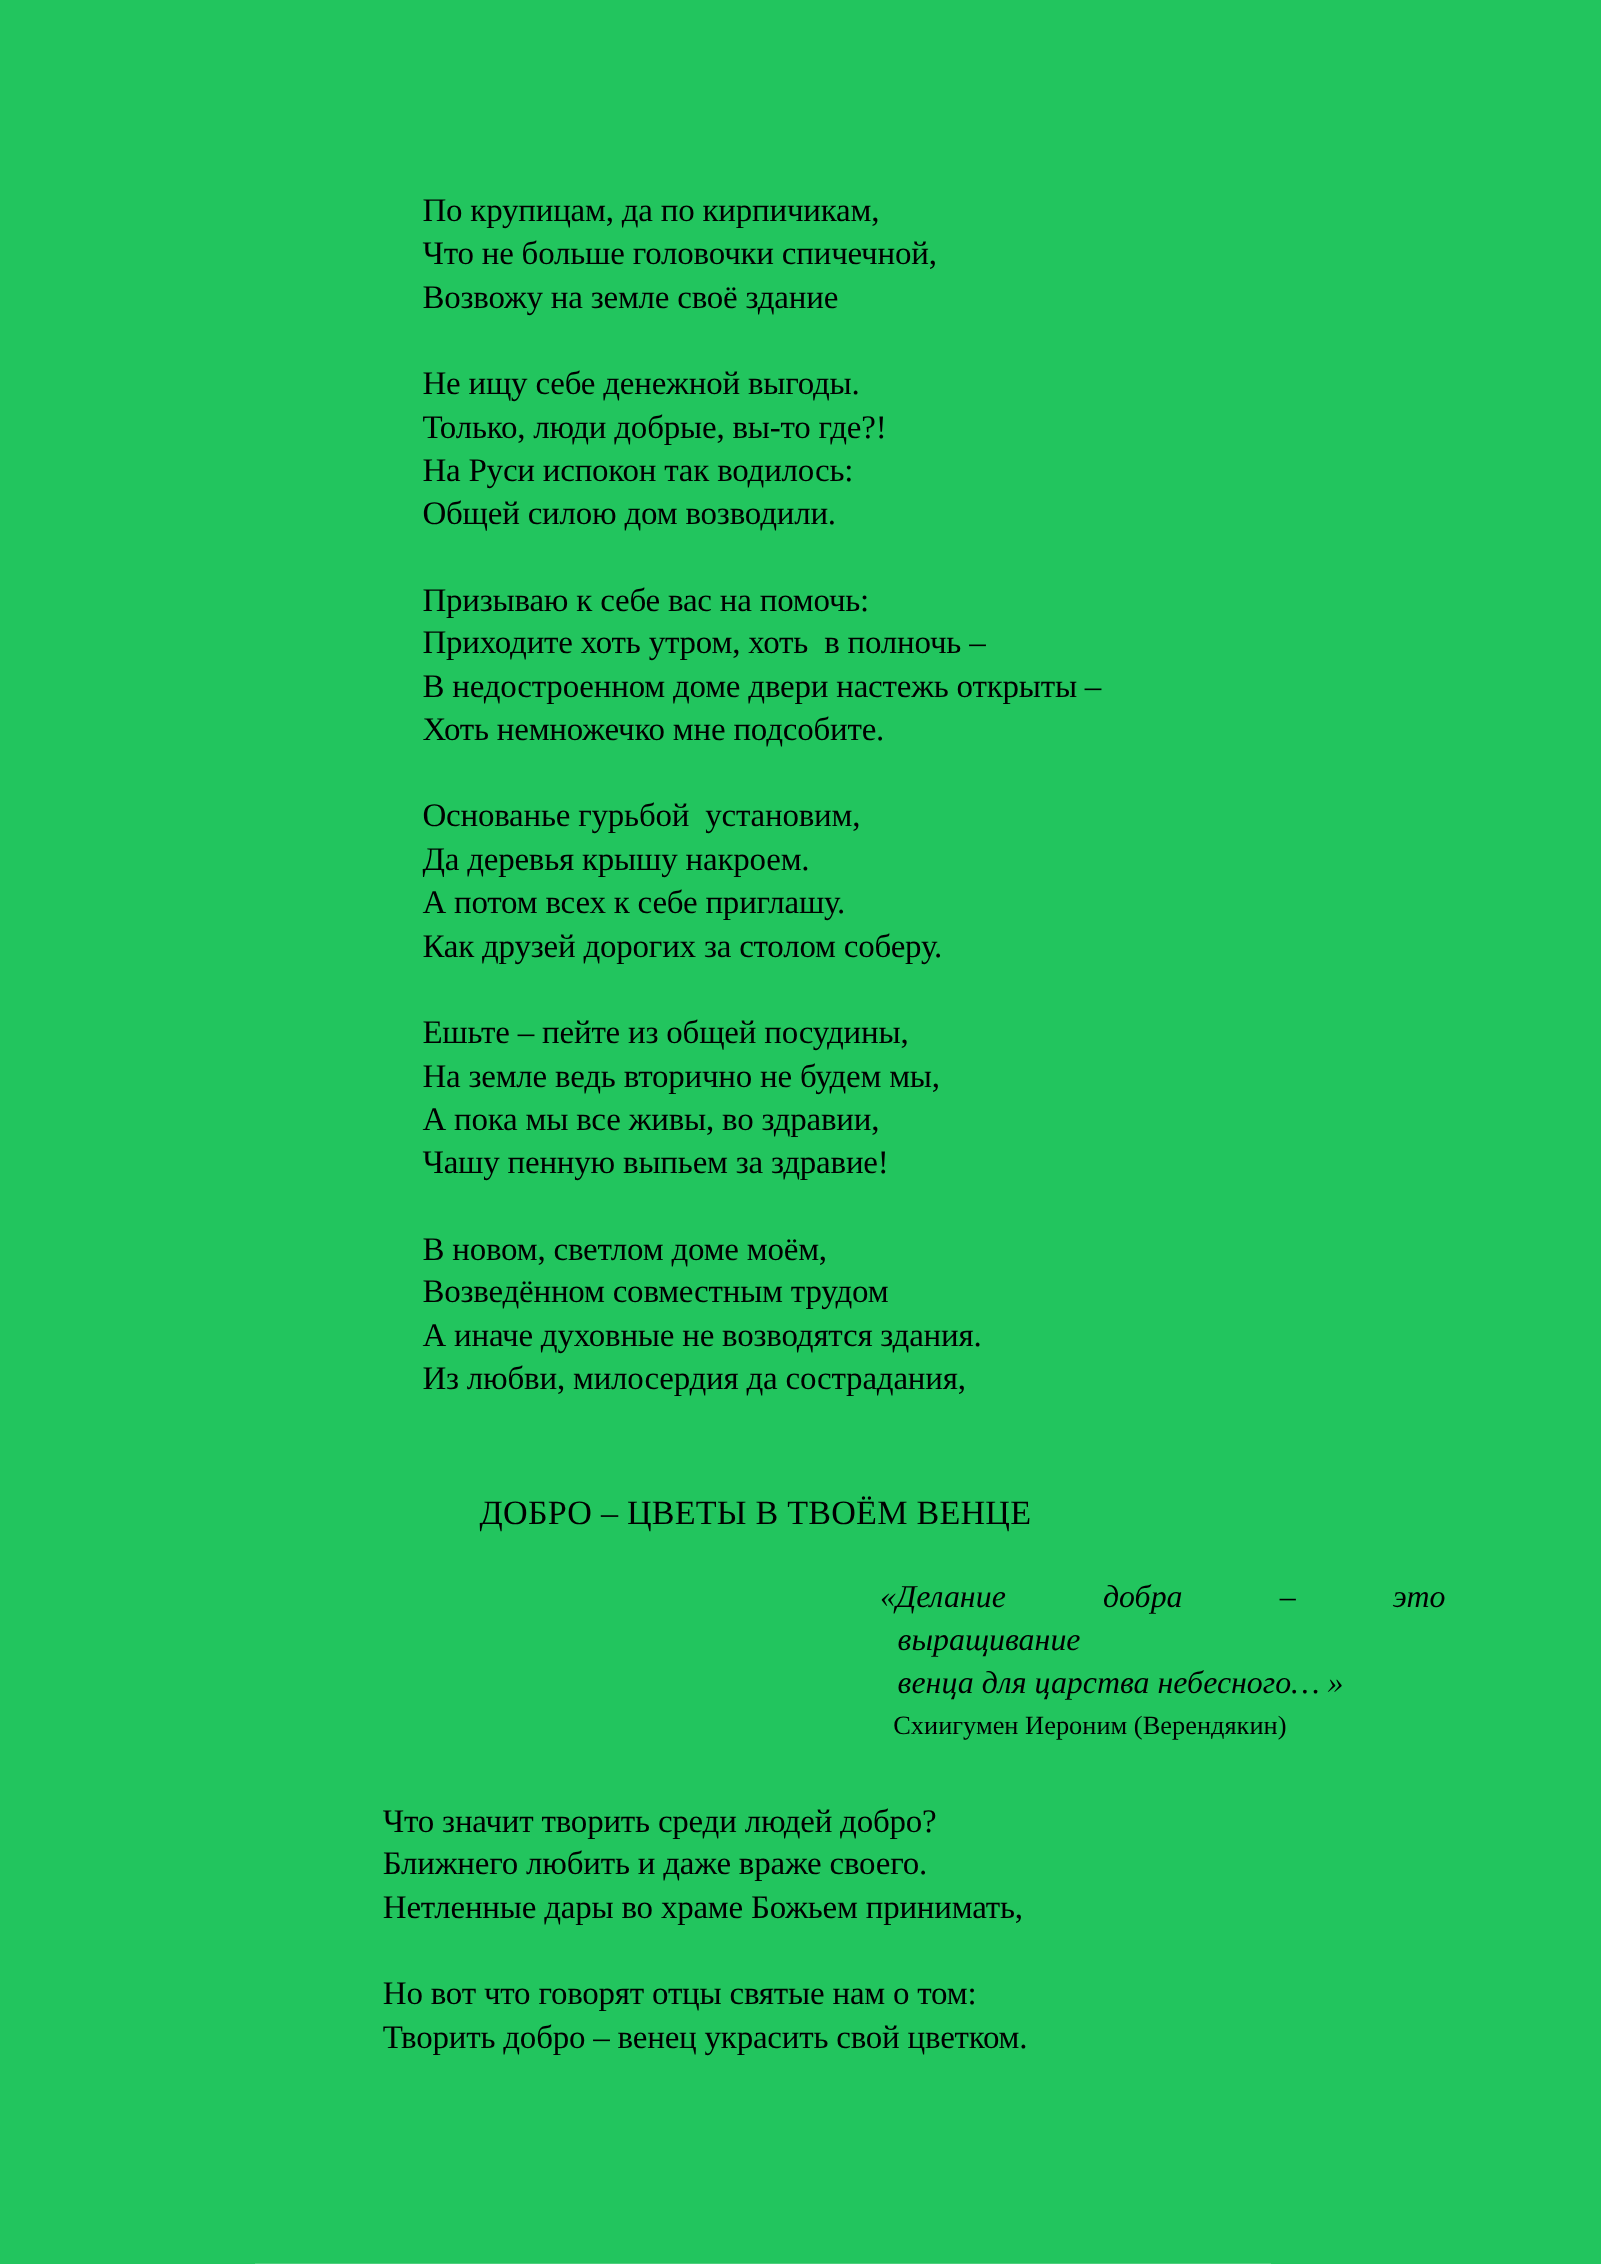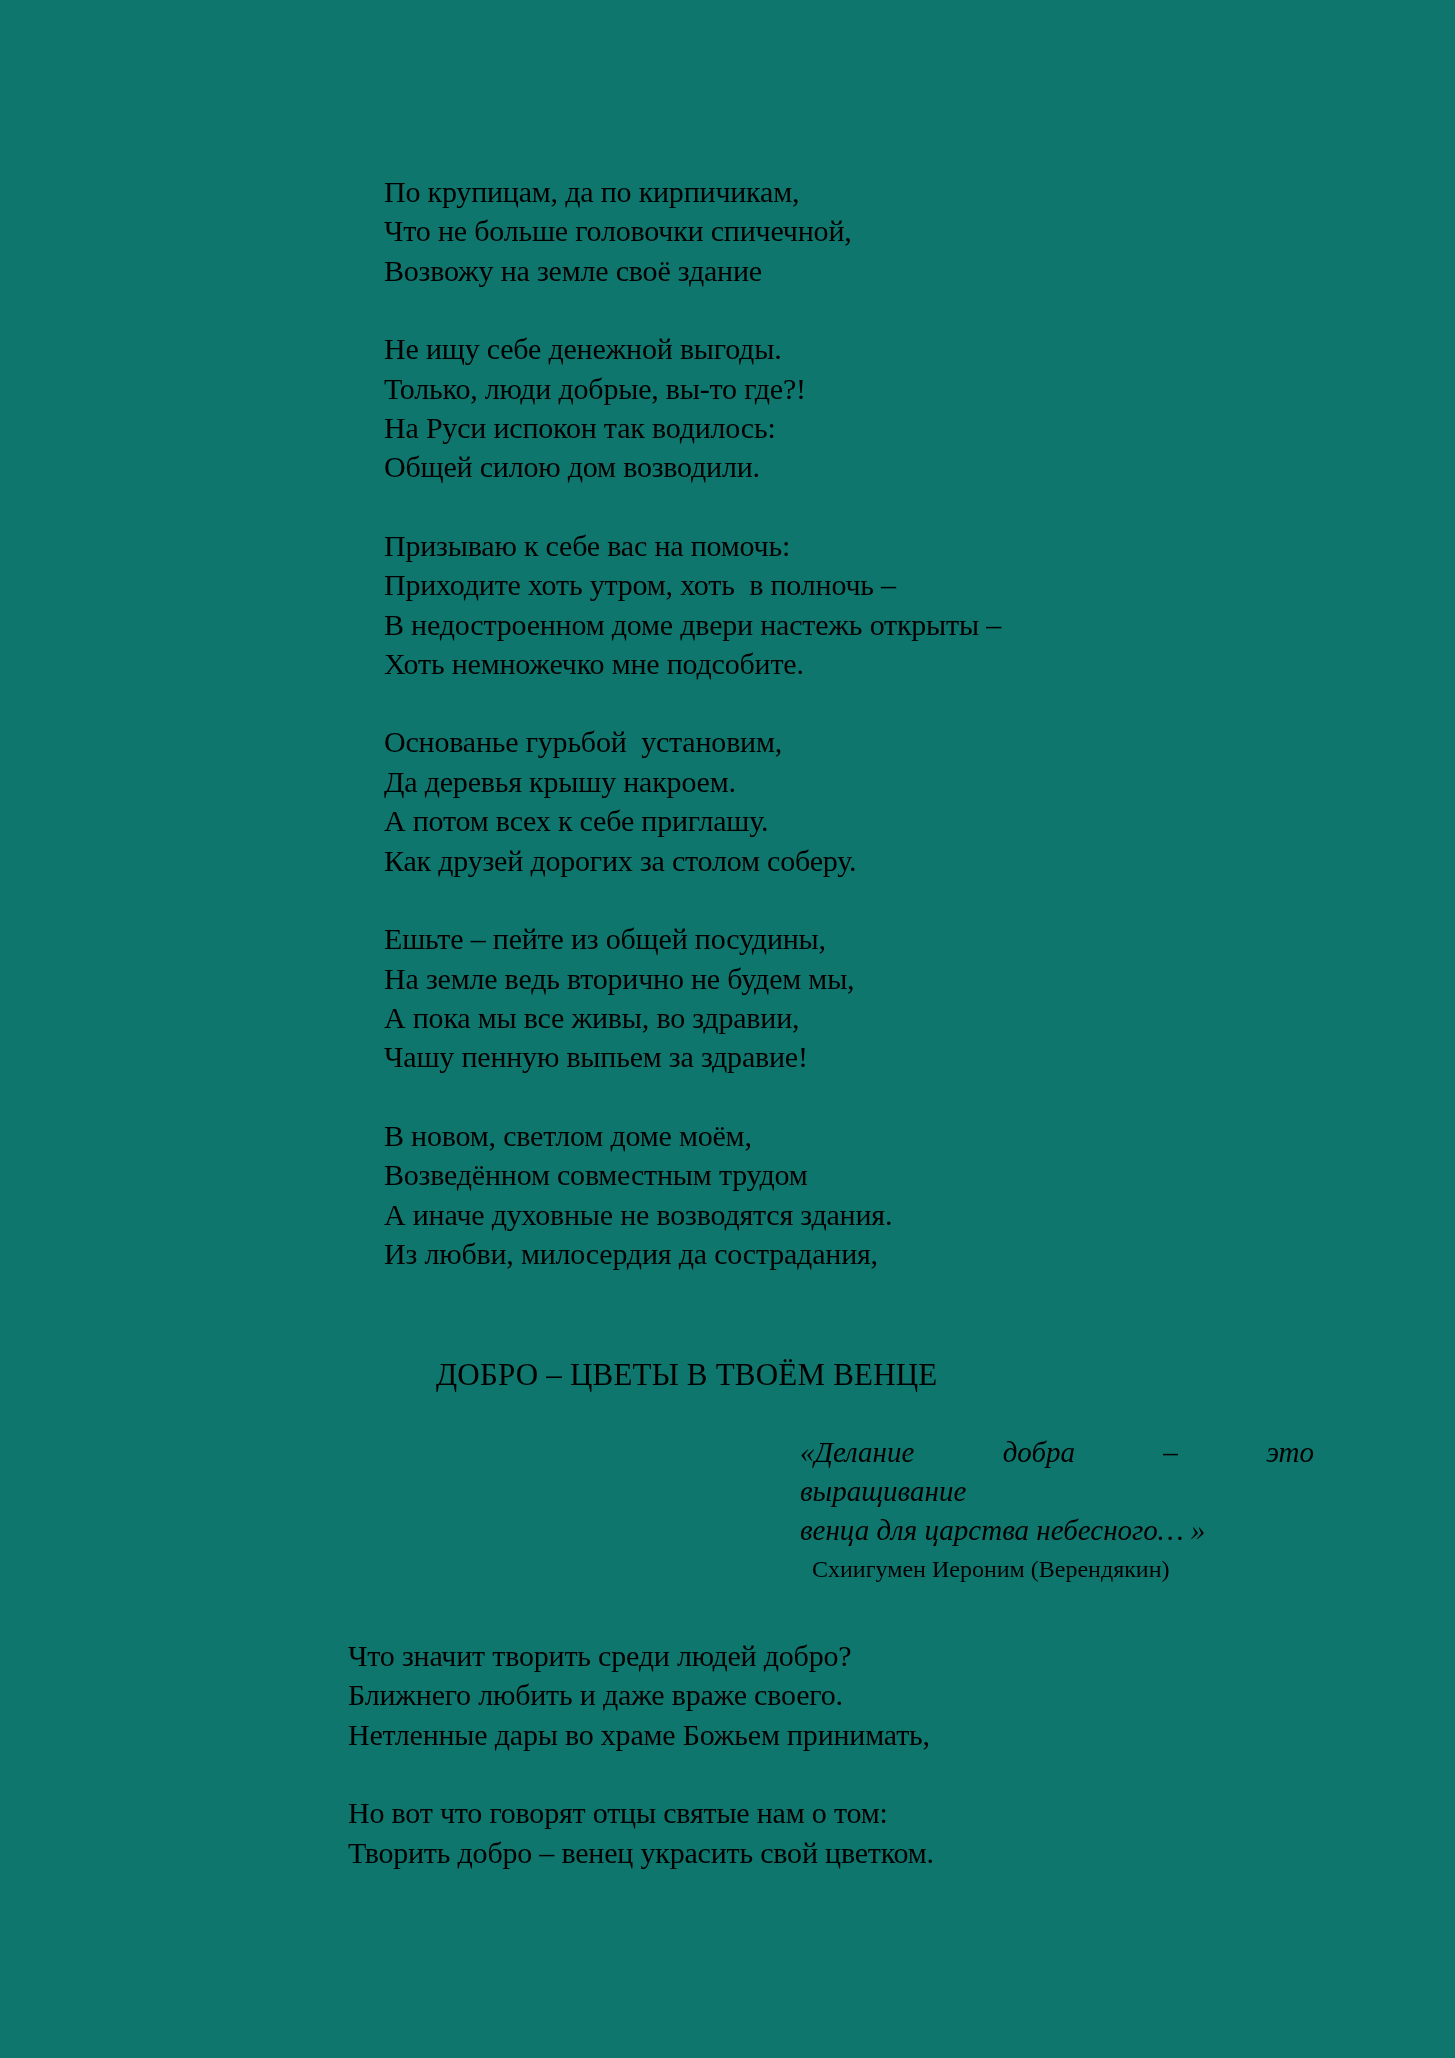--- a/index.html
+++ b/index.html
@@ -13,21 +13,21 @@
       position: relative;
       overflow: hidden;
       font-family: "Liberation Serif", "DejaVu Serif", serif;
       color: #000000;
     }
     .page {
       position: absolute;
       left: 0; top: 0;
       width: 1455px;
       height: 2058px;
-      background: #0f766e;
+      background: #22c55e;
     }
     .poem {
       position: absolute;
       left: 384px;
       top: 172px;
       width: 800px;
     }
     .stanza {
       margin: 0 0 39px 0;
     }
@@ -53,20 +53,21 @@
       left: 800px;
       top: 1433px;
       width: 514px;
     }
     .epi-line {
       display: block;
       font-style: italic;
       font-size: 29px;
       line-height: 39px;
       white-space: pre;
+      margin-left: 16px;
     }
     .epi-justified {
       display: flex;
       justify-content: space-between;
       font-style: italic;
       font-size: 29px;
       line-height: 39px;
     }
     .epi-word {
       white-space: pre;

